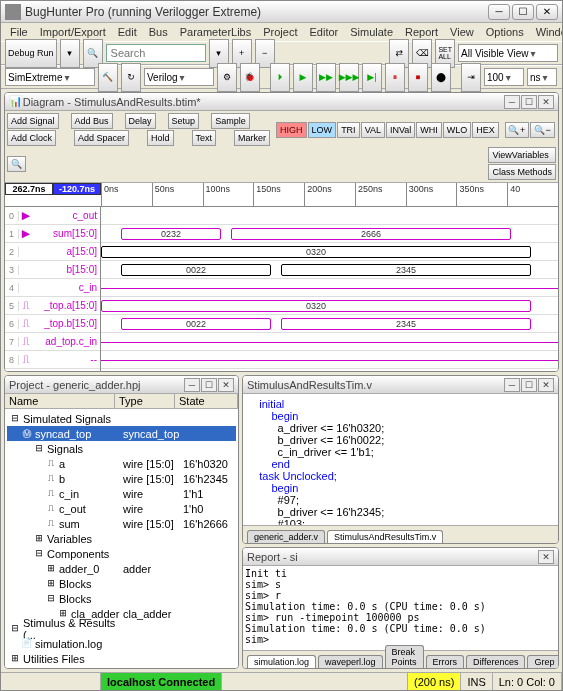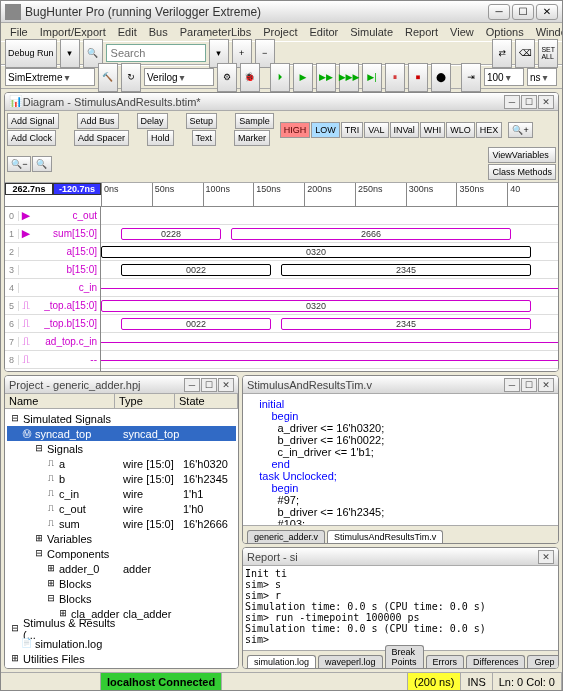--- a/index.html
+++ b/index.html
@@ -96,20 +96,21 @@
   <div class="tbtn icon-only">▾</div>
   <div class="tbtn icon-only">🔍</div>
   <input class="searchbox" placeholder="Search" style="">
   <div class="tbtn icon-only">▾</div>
   <div class="tbtn icon-only">+</div>
   <div class="tbtn icon-only">−</div>
   <span style="flex:1"></span>
   <div class="tbtn icon-only">⇄</div>
   <div class="tbtn icon-only">⌫</div>
   <div class="tbtn" style="font-size:7px;line-height:7px">SET<br>ALL</div>
+  <div class="dropdown" style="width:100px">All Visible View</div>
 </div>
 
 <div class="toolbar">
   <div class="dropdown" style="width:90px">SimExtreme</div>
   <div class="tbtn icon-only">🔨</div>
   <div class="tbtn icon-only">↻</div>
   <div class="dropdown" style="width:70px">Verilog</div>
   <div class="tbtn icon-only">⚙</div>
   <div class="tbtn icon-only">🐞</div>
   <span style="width:4px"></span>
@@ -133,21 +134,21 @@
     <div class="pane-title">
       <span>📊</span>
       <span>Diagram - StimulusAndResults.btim*</span>
       <span class="sp"></span>
       <div class="pb">─</div>
       <div class="pb">☐</div>
       <div class="pb">✕</div>
     </div>
     <div class="diagram-tools">
       <div style="display:flex;flex-direction:column;gap:1px">
-        <div style="display:flex;gap:18px" id="dtb1">
+        <div style="display:flex;gap:12px" id="dtb1">
             <div class="smbtn">Add Signal</div>
             <div class="smbtn">Add Bus</div>
             <div class="smbtn">Delay</div>
             <div class="smbtn">Setup</div>
             <div class="smbtn">Sample</div>
           </div>
         <div style="display:flex;gap:18px" id="dtb2">
             <div class="smbtn">Add Clock</div>
             <div class="smbtn">Add Spacer</div>
             <div class="smbtn">Hold</div>
@@ -236,21 +237,21 @@
           <div class="wave-row">
             <div class="rownum">8</div>
             <div class="sigicon">⎍</div>
             <div class="signame blue">--</div>
           </div>
           <div class="wave-row"></div>
         </div>
       <div class="wave-right" id="wright">
           <div class="wave-row"></div>
           <div class="wave-row">
-            <div class="bus" style="left: 20px; width: 100px;">0228</div>
+            <div class="bus" style="left: 20px; width: 100px;">0232</div>
             <div class="bus" style="left: 130px; width: 280px;">2666</div>
           </div>
           <div class="wave-row">
             <div class="bus black" style="left: 0px; width: 430px;">0320</div>
           </div>
           <div class="wave-row">
             <div class="bus black" style="left: 20px; width: 150px;">0022</div>
             <div class="bus black" style="left: 180px; width: 250px;">2345</div>
           </div>
           <div class="wave-row">

